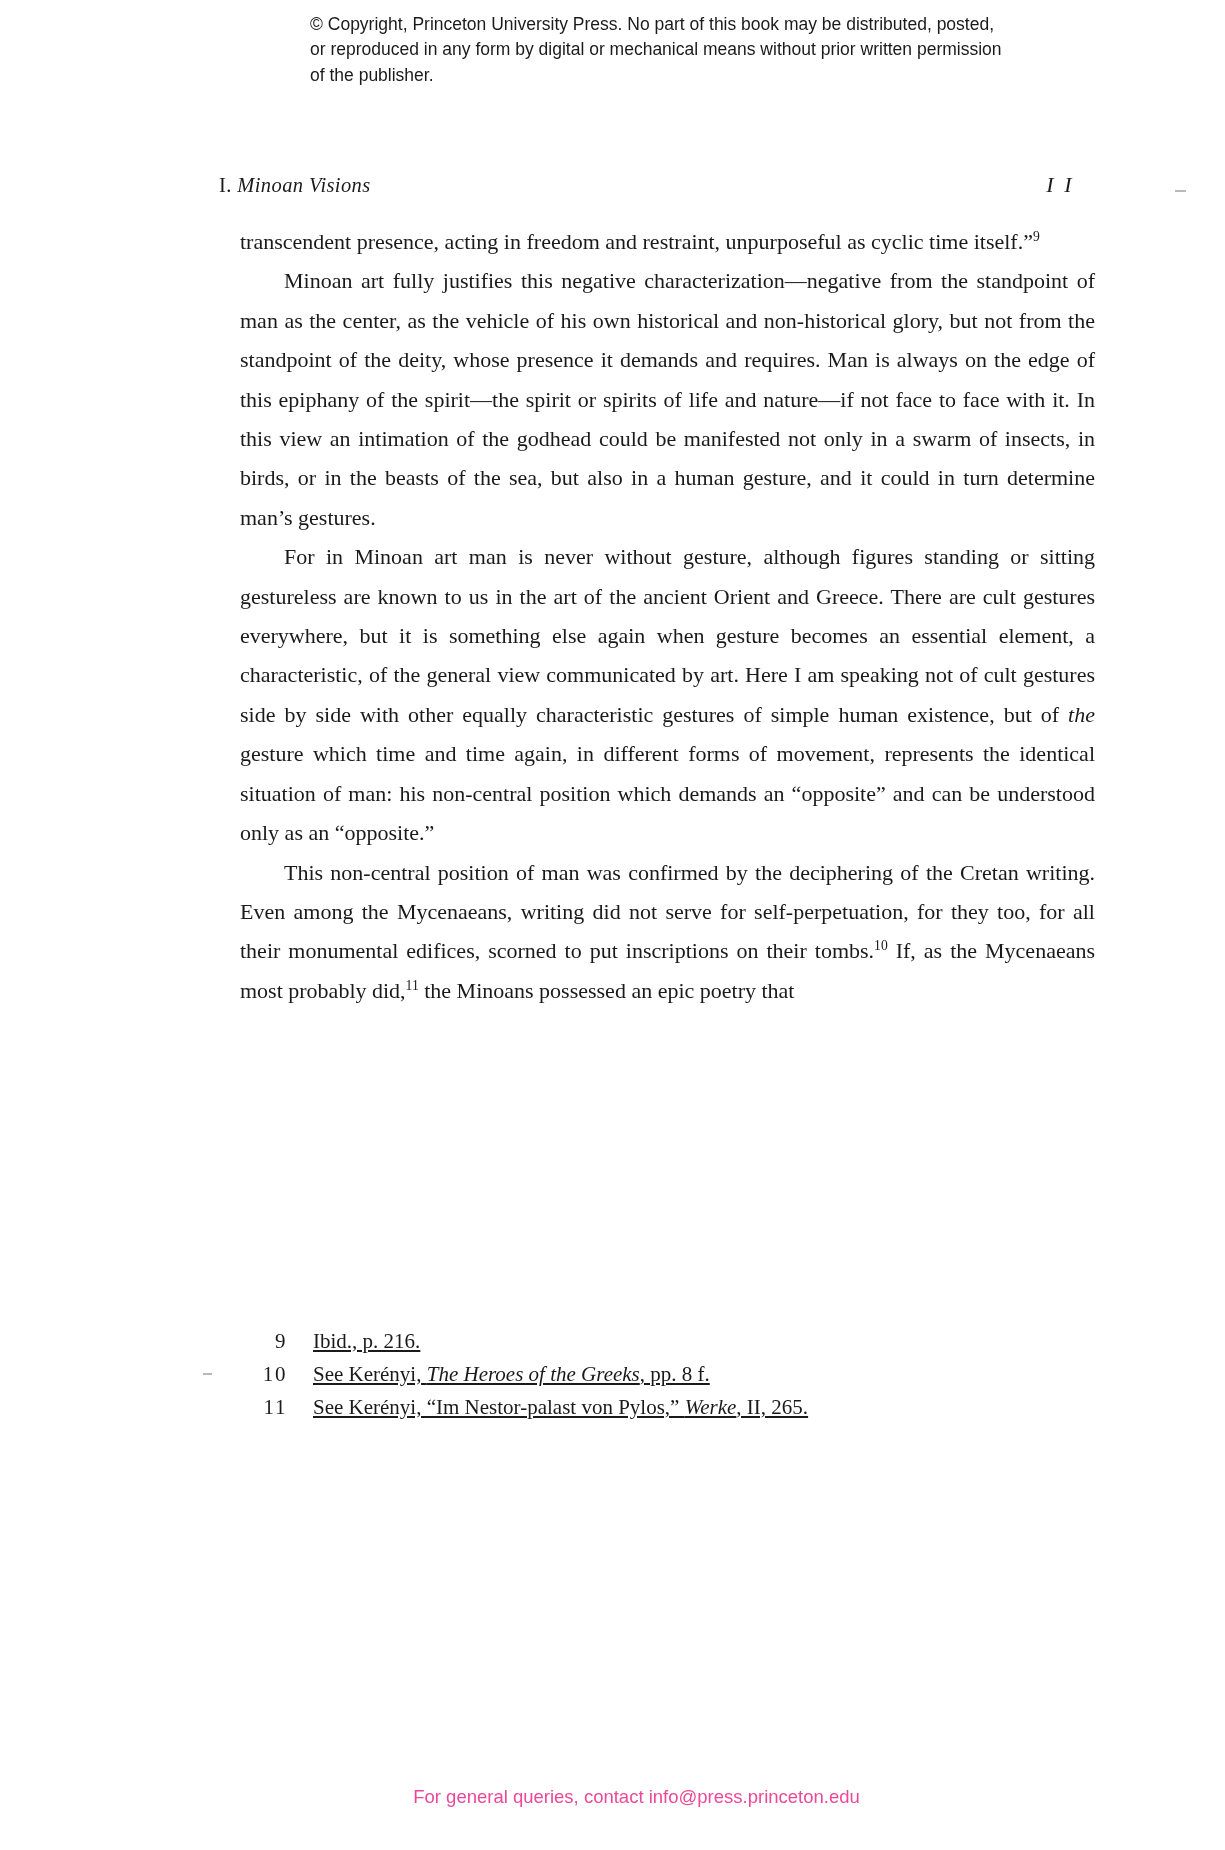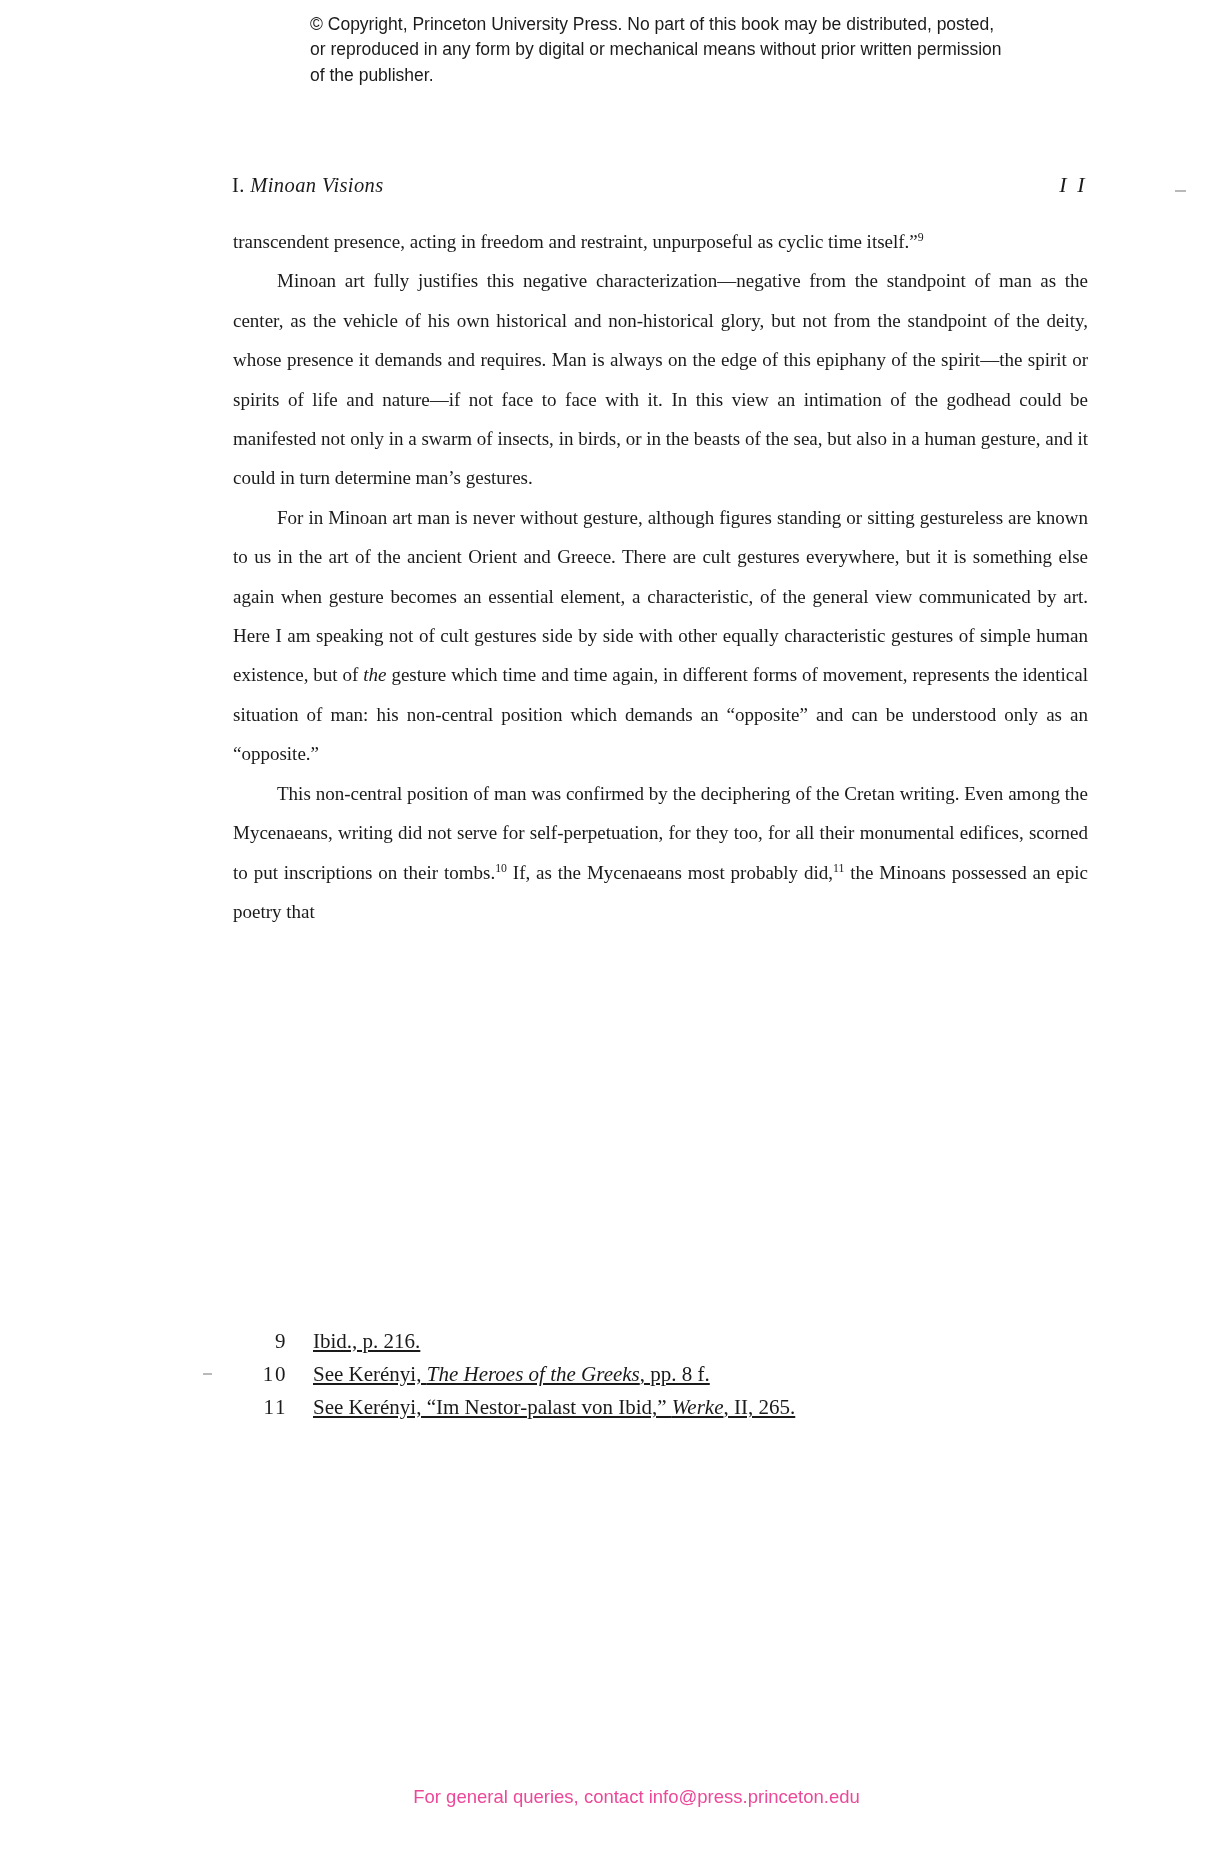--- a/index.html
+++ b/index.html
@@ -30,21 +30,21 @@
     width: 700px;
     font-family: "Liberation Sans", sans-serif;
     font-size: 17.5px;
     line-height: 1.45;
     color: #1b1b1b;
   }
 
   
   .running-head {
     position: absolute;
-    left: 184px;
+    left: 171px;
     top: 172px;
     width: 855px;
     display: flex;
     justify-content: space-between;
     align-items: baseline;
   }
   .rh-left {
     font-size: 20.5px;
     letter-spacing: 0.4px;
   }
@@ -56,24 +56,24 @@
   }
   .rh-right {
     font-size: 22px;
     font-style: italic;
     letter-spacing: 2.5px;
   }
 
   
   .body-text {
     position: absolute;
-    left: 185px;
+    left: 192px;
     top: 222px;
     width: 855px;
-    font-size: 19px;
+    font-size: 22px;
     line-height: 39.4px;
     text-align: justify;
     text-justify: inter-word;
     hyphens: none;
   }
   .body-text p {
     margin: 0;
   }
   .body-text p.indent {
     text-indent: 44px;
@@ -176,21 +176,21 @@
     <div class="fn-row">
       <span class="fn-num">9</span>
       <span class="fn-text"><span>Ibid., p. 216.</span><i></i><span></span></span>
     </div>
     <div class="fn-row">
       <span class="fn-num">10</span>
       <span class="fn-text"><span>See Kerényi, </span><i>The Heroes of the Greeks</i><span>, pp. 8 f.</span></span>
     </div>
     <div class="fn-row">
       <span class="fn-num">11</span>
-      <span class="fn-text"><span>See Kerényi, “Im Nestor-palast von Ibid,” </span><i>Werke</i><span>, II, 265.</span></span>
+      <span class="fn-text"><span>See Kerényi, “Im Nestor-palast von Pylos,” </span><i>Werke</i><span>, II, 265.</span></span>
     </div>
   </div>
 
   <div class="scan-mark mark-right"></div>
   <div class="scan-mark mark-left"></div>
 
   <div class="footer">For general queries, contact info@press.princeton.edu</div>
 
 </div>
 

